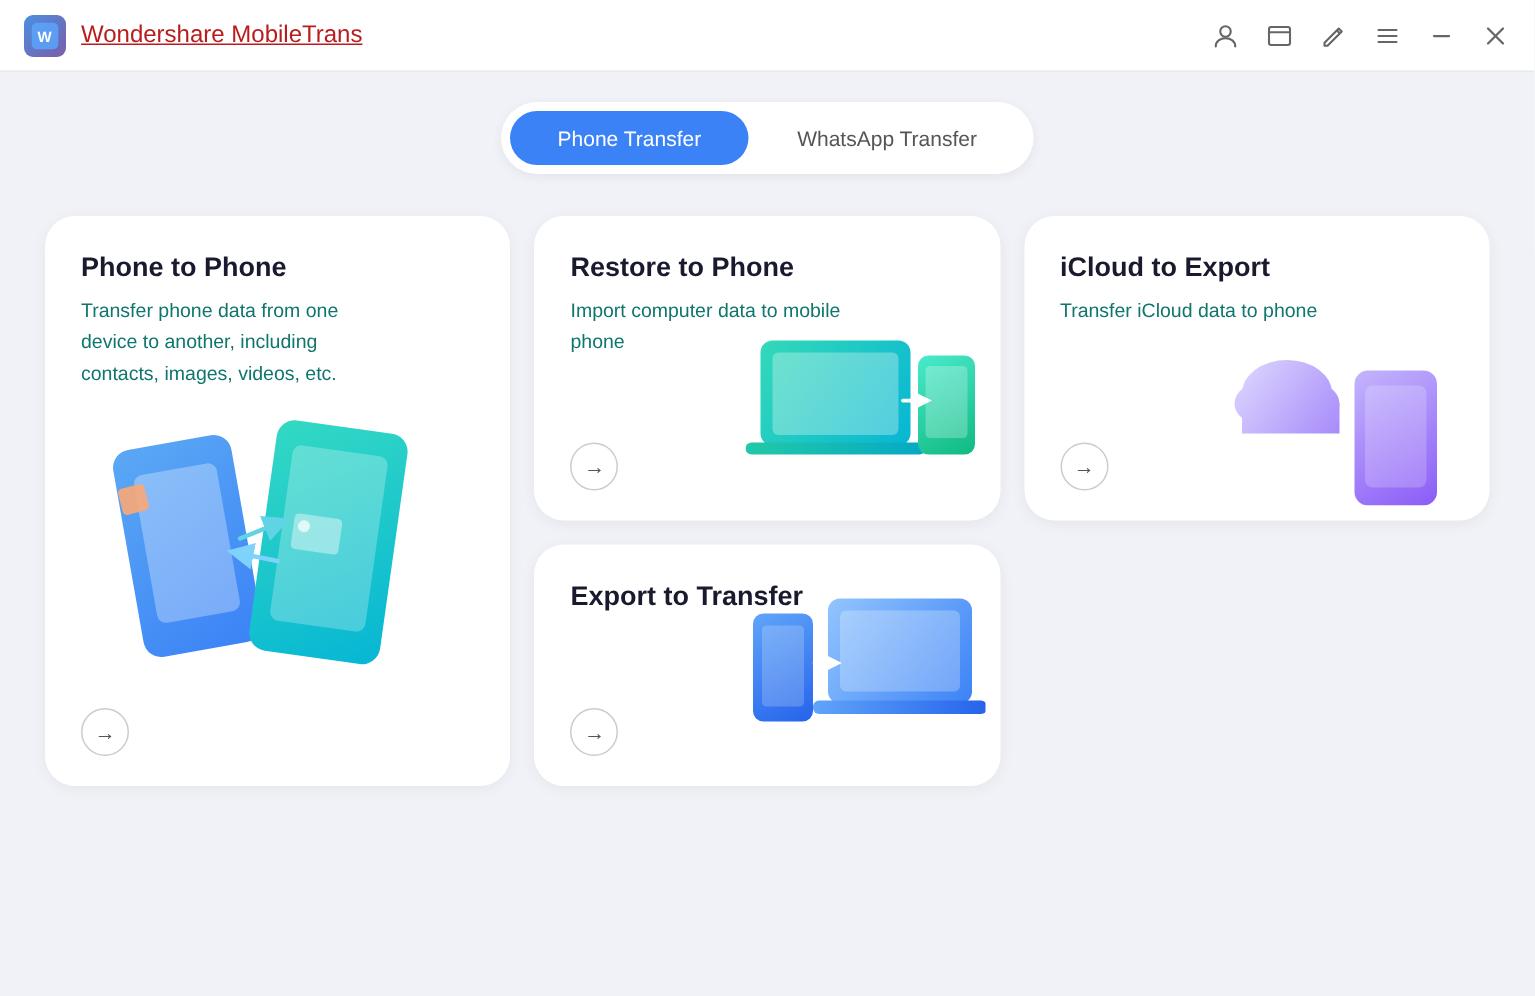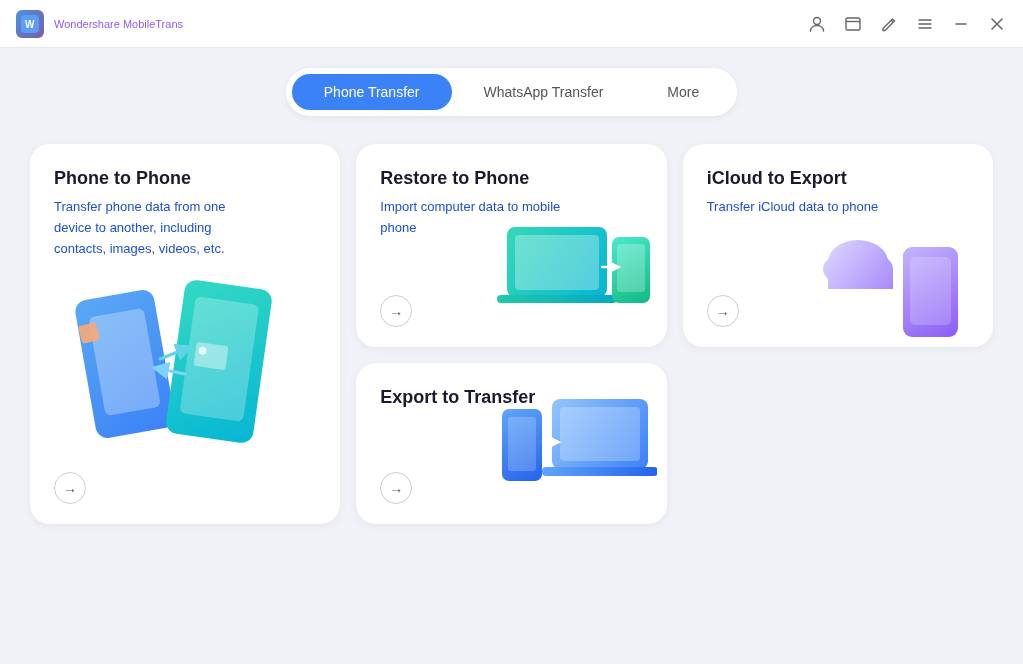--- a/index.html
+++ b/index.html
@@ -32,23 +32,24 @@
       border-radius: 6px;
       background: linear-gradient(135deg, #4a90e2, #7b5ea7);
       display: flex;
       align-items: center;
       justify-content: center;
       font-size: 14px;
       color: white;
       font-weight: bold;
     }
     .app-title {
-      font-size: 11px;
-      color: #8b5cf6;
+      font-size: 16px;
+      color: #b91c1c;
       font-weight: 500;
+      text-decoration: underline;
     }
     .titlebar-controls {
       display: flex;
       align-items: center;
       gap: 16px;
     }
     .titlebar-icon {
       width: 20px;
       height: 20px;
       display: flex;
@@ -120,21 +121,21 @@
 
     .card-title {
       font-size: 18px;
       font-weight: 700;
       color: #1a1a2e;
       margin-bottom: 8px;
     }
 
     .card-desc {
       font-size: 13px;
-      color: #1d4ed8;
+      color: #0f766e;
       line-height: 1.6;
       max-width: 180px;
     }
 
     .card-arrow {
       position: absolute;
       bottom: 20px;
       left: 24px;
       width: 32px;
       height: 32px;
@@ -243,21 +244,20 @@
       </svg>
     </div>
   </div>
 </div>
 
 <div class="main-container">
 
   <div class="nav-tabs">
     <div class="nav-tab active">Phone Transfer</div>
     <div class="nav-tab">WhatsApp Transfer</div>
-    <div class="nav-tab">More</div>
   </div>
 
   <div class="cards-grid">
 
     <div class="card card-large">
       <div class="card-title">Phone to Phone</div>
       <div class="card-desc">Transfer phone data from one device to another, including contacts, images, videos, etc.</div>
 
       <div class="phone-to-phone-illus">
         <svg width="220" height="200" viewBox="0 0 220 200" fill="none">

